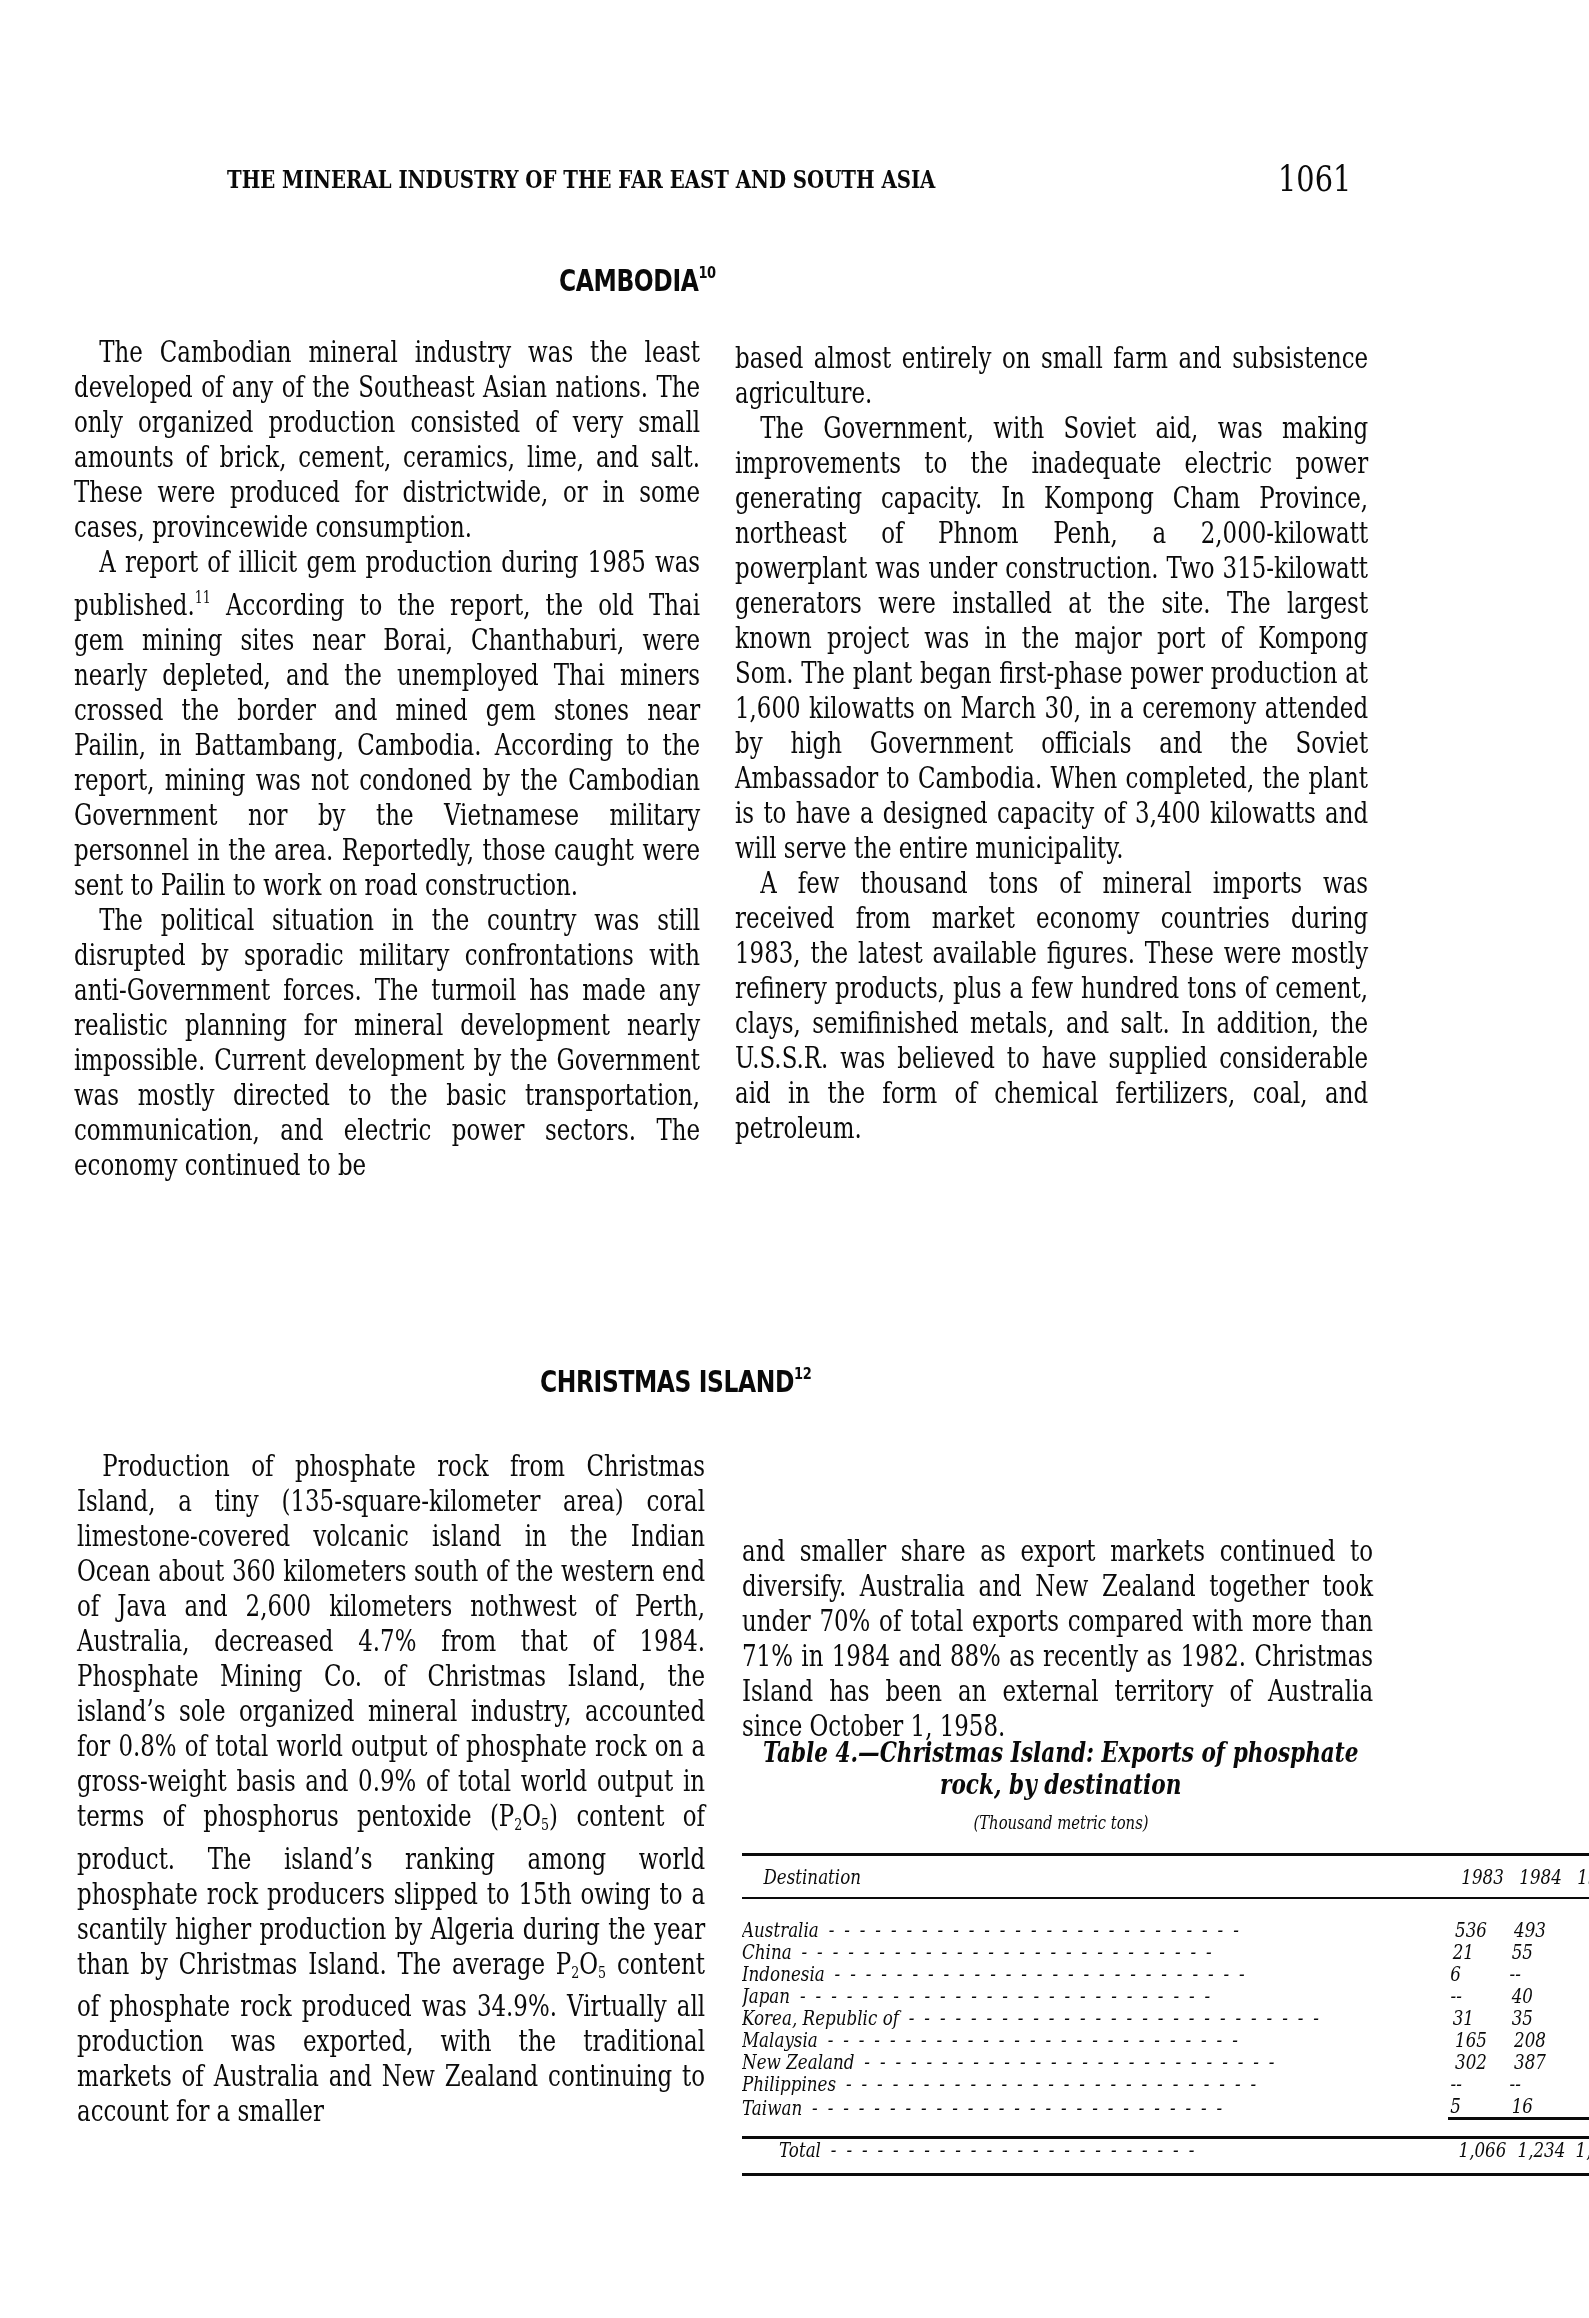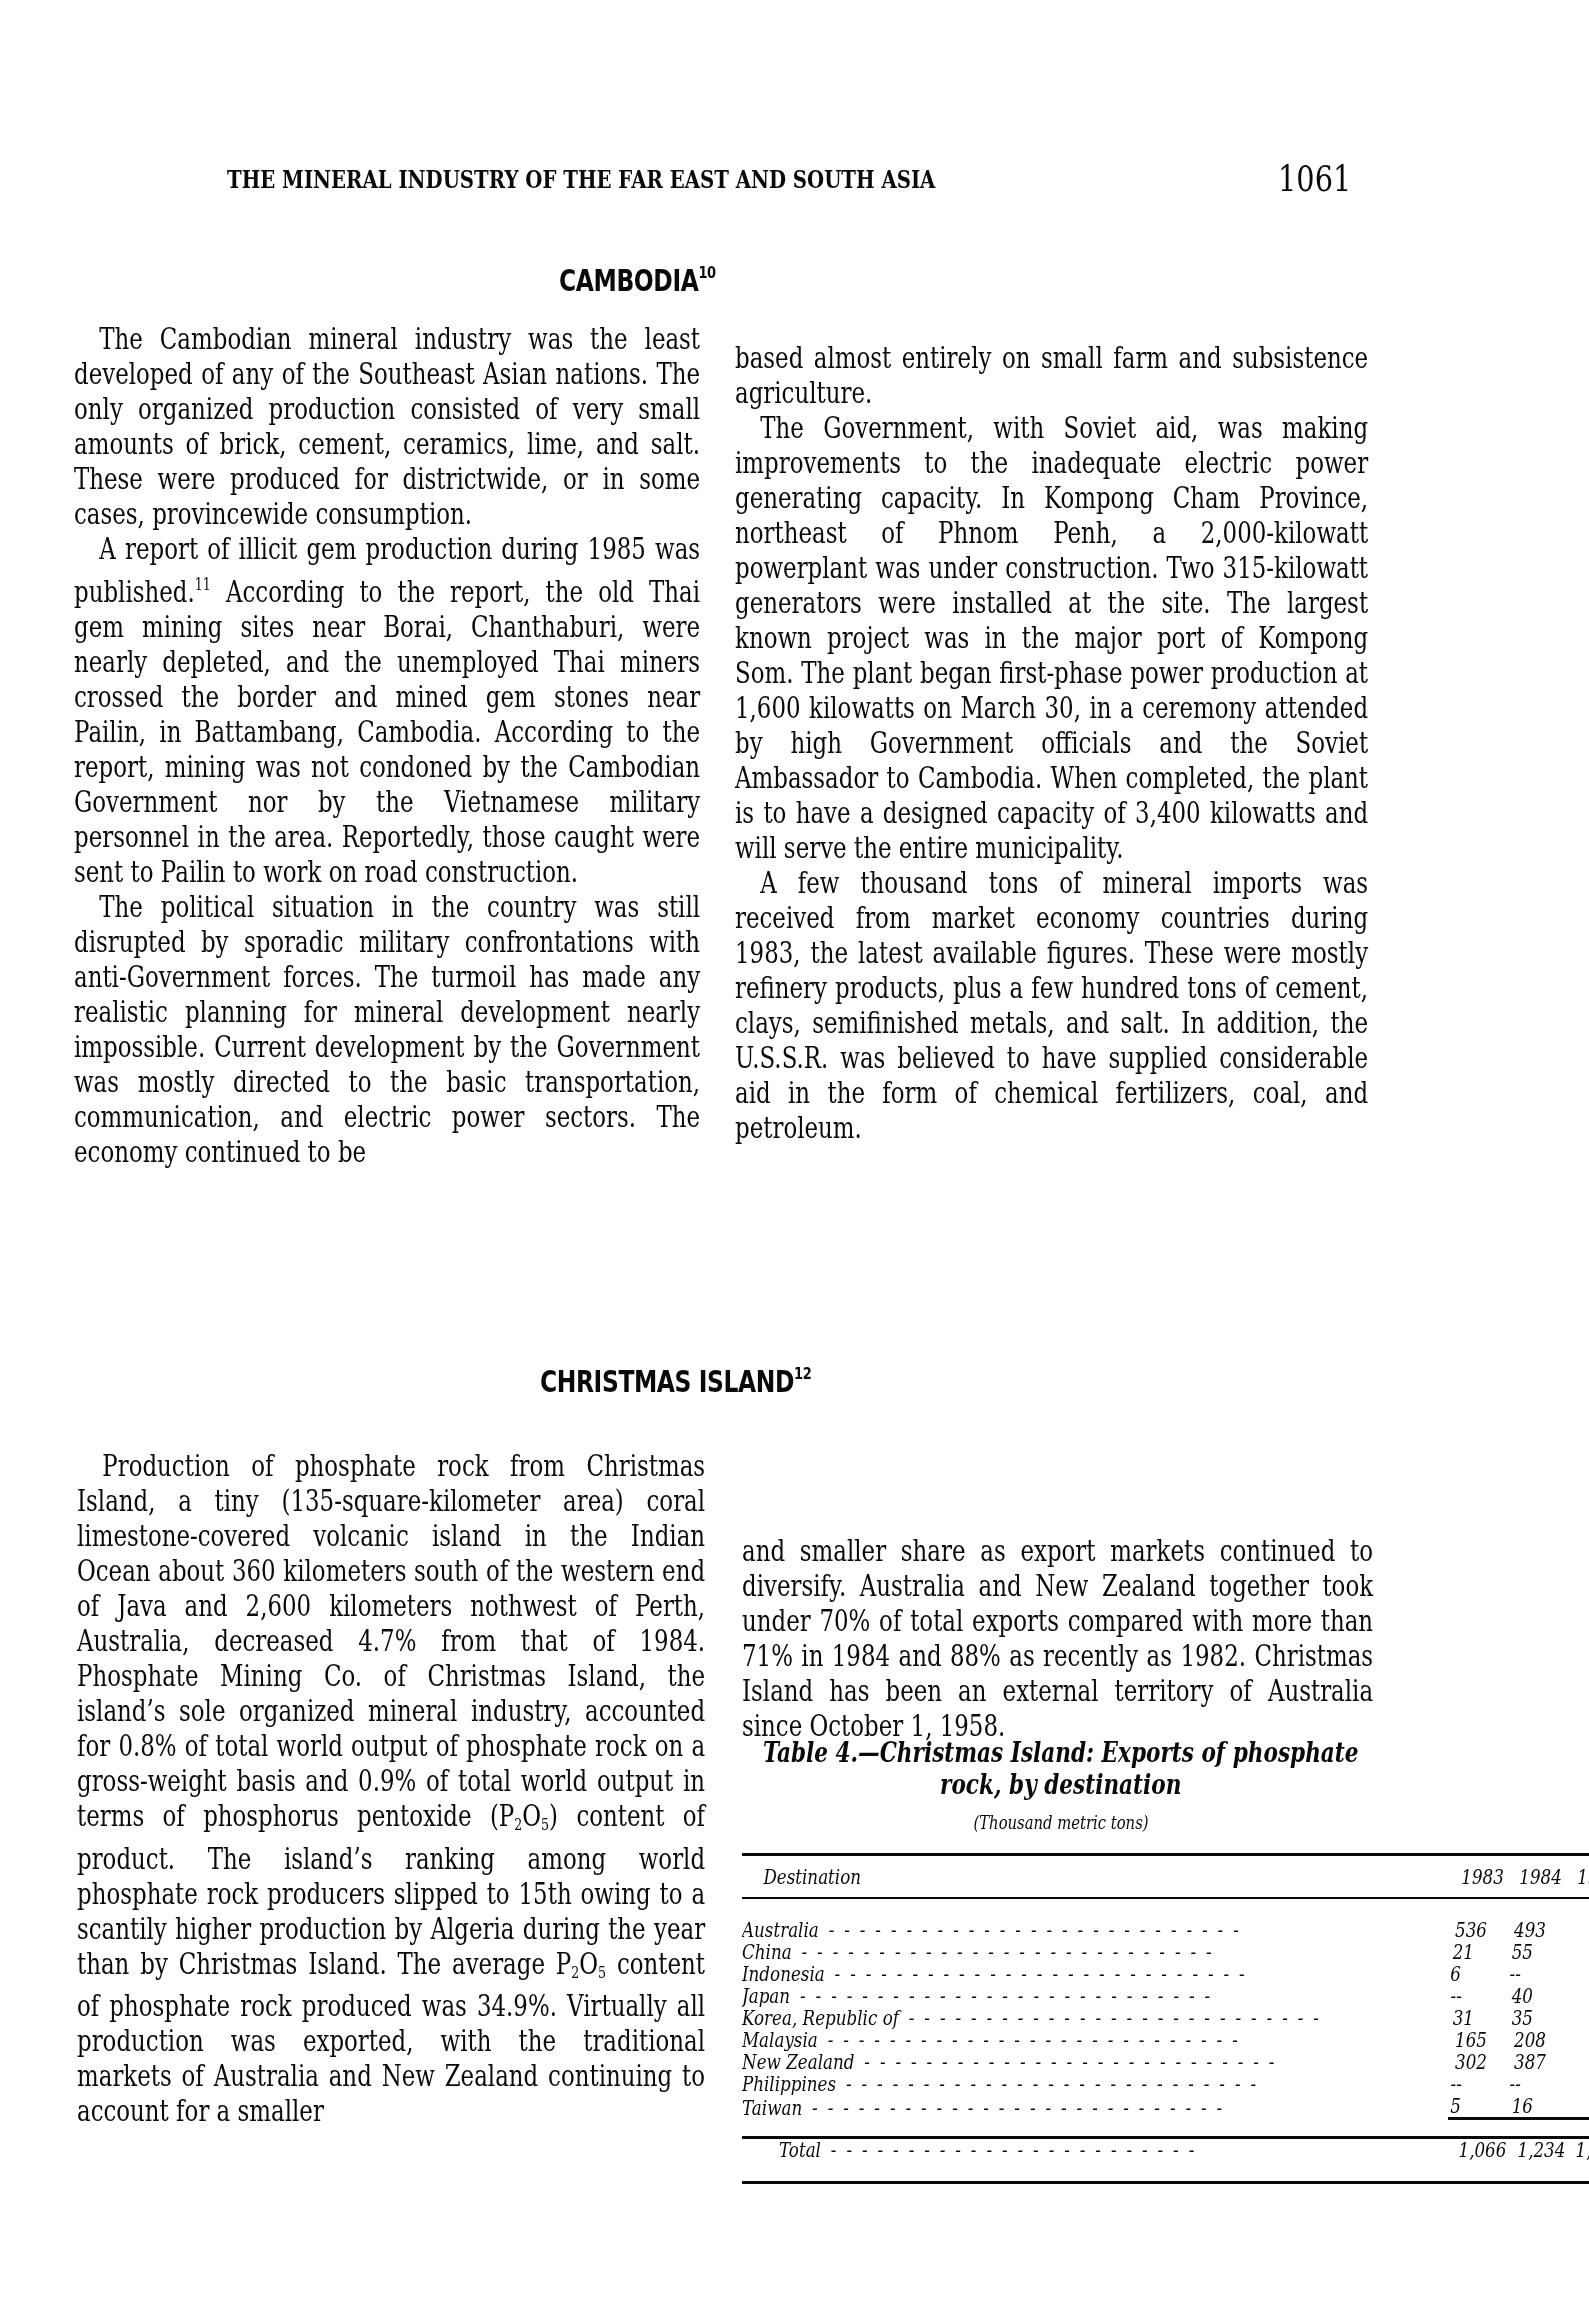--- a/index.html
+++ b/index.html
@@ -106,37 +106,37 @@
     text-align: left;
     white-space: nowrap;
     overflow: hidden;
     width: 334px;
   }
   table.exports td.name .lbl { background: #fff; padding-right: 2.8px; }
   table.exports td.name .leader { letter-spacing: 2.8px; }
   table.exports td.num { width: 101px; }
   table.exports tbody.body-rows tr:first-child td { padding-top: 20.4px; }
   table.exports tr.total-sep td.rule { border-top: 3.2px solid #0a0a0a; height: 16px; }
-  table.exports tr.total-row td { padding-bottom: 20px; }
+  table.exports tr.total-row td { padding-bottom: 12px; }
   table.exports tr.total-row td.name { padding-left: 37px; }
   table.exports tfoot tr { border-bottom: 3.2px solid #0a0a0a; }
   .cell-inner { display: inline-block; transform: scaleX(0.82); transform-origin: right bottom; }
   td.name .cell-inner { transform-origin: left bottom; }
 </style>
 </head>
 <body>
 
 <div class="running-head">THE MINERAL INDUSTRY OF THE FAR EAST AND SOUTH ASIA</div>
 <div class="page-number">1061</div>
 
 <div class="section-title" style="left:559px; top:262px;">
   <span>CAMBODIA</span><sup>10</sup>
 </div>
 
-<div class="col" style="left:74px; top:322px; width:626px;">
+<div class="col" style="left:74px; top:335px; width:626px;">
   <div class="inner">
     <p>The Cambodian mineral industry was the least developed of any of the Southeast Asian nations. The only organized production consisted of very small amounts of brick, cement, ceramics, lime, and salt. These were produced for districtwide, or in some cases, provincewide consumption.</p>
     <p><span>A report of illicit gem production during 1985 was published.</span><sup>11</sup><span> According to the report, the old Thai gem mining sites near Borai, Chanthaburi, were nearly depleted, and the unemployed Thai miners crossed the border and mined gem stones near Pailin, in Battambang, Cambodia. According to the report, mining was not condoned by the Cambodian Government nor by the Vietnamese military personnel in the area. Reportedly, those caught were sent to Pailin to work on road construction.</span></p>
     <p>The political situation in the country was still disrupted by sporadic military confrontations with anti-Government forces. The turmoil has made any realistic planning for mineral development nearly impossible. Current development by the Government was mostly directed to the basic transportation, communication, and electric power sectors. The economy continued to be</p>
   </div>
 </div>
 
 <div class="col" style="left:735px; top:341px; width:633px;">
   <div class="inner">
     <p class="cont">based almost entirely on small farm and subsistence agriculture.</p>

